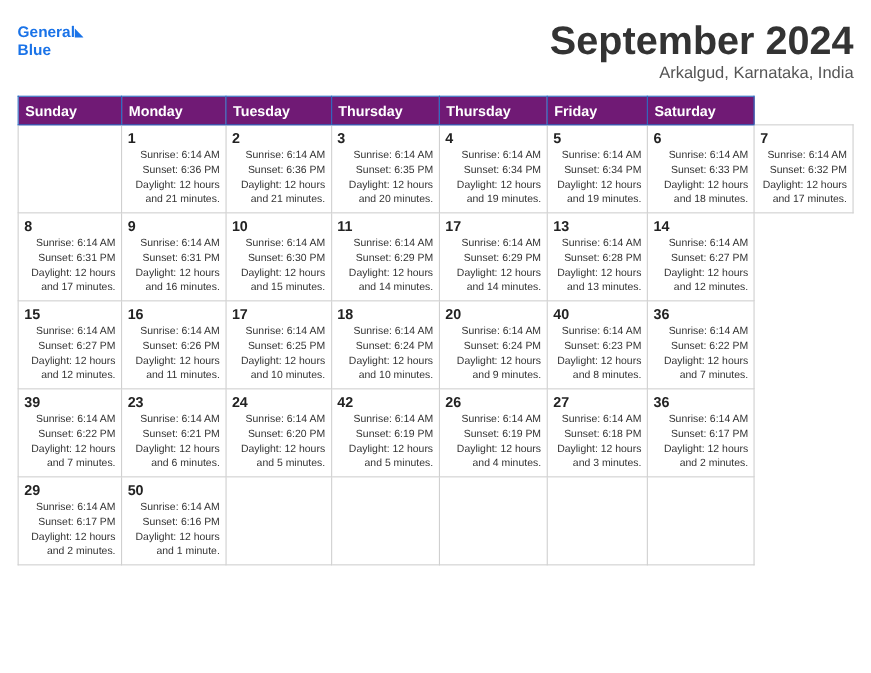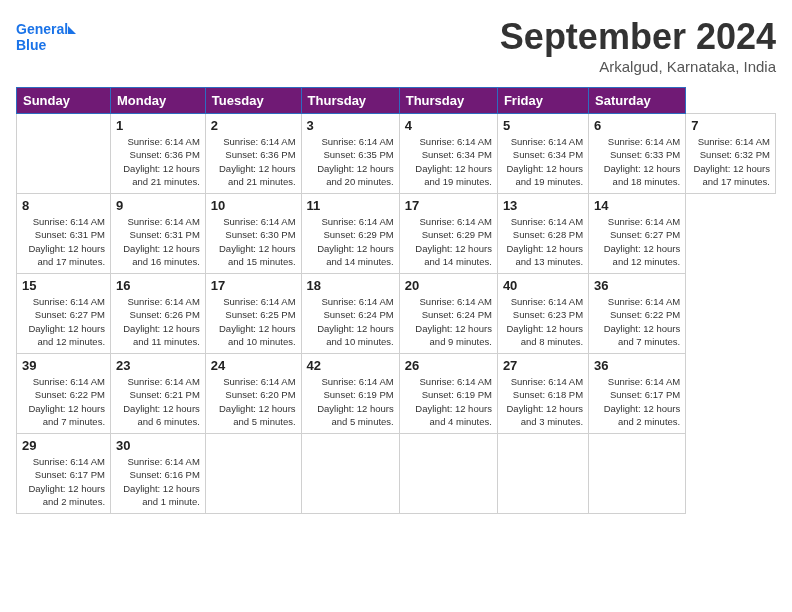--- a/index.html
+++ b/index.html
@@ -345,21 +345,21 @@
         <tr>
           <td>
         <span class="day-num">29</span>
         <div class="day-info">
           Sunrise: 6:14 AM<br>
           Sunset: 6:17 PM<br>
           Daylight: 12 hours and 2 minutes.
         </div>
       </td>
           <td>
-        <span class="day-num">30</span>
+        <span class="day-num">50</span>
         <div class="day-info">
           Sunrise: 6:14 AM<br>
           Sunset: 6:16 PM<br>
           Daylight: 12 hours and 1 minute.
         </div>
       </td>
           <td class="empty-cell"></td>
           <td class="empty-cell"></td>
           <td class="empty-cell"></td>
           <td class="empty-cell"></td>

